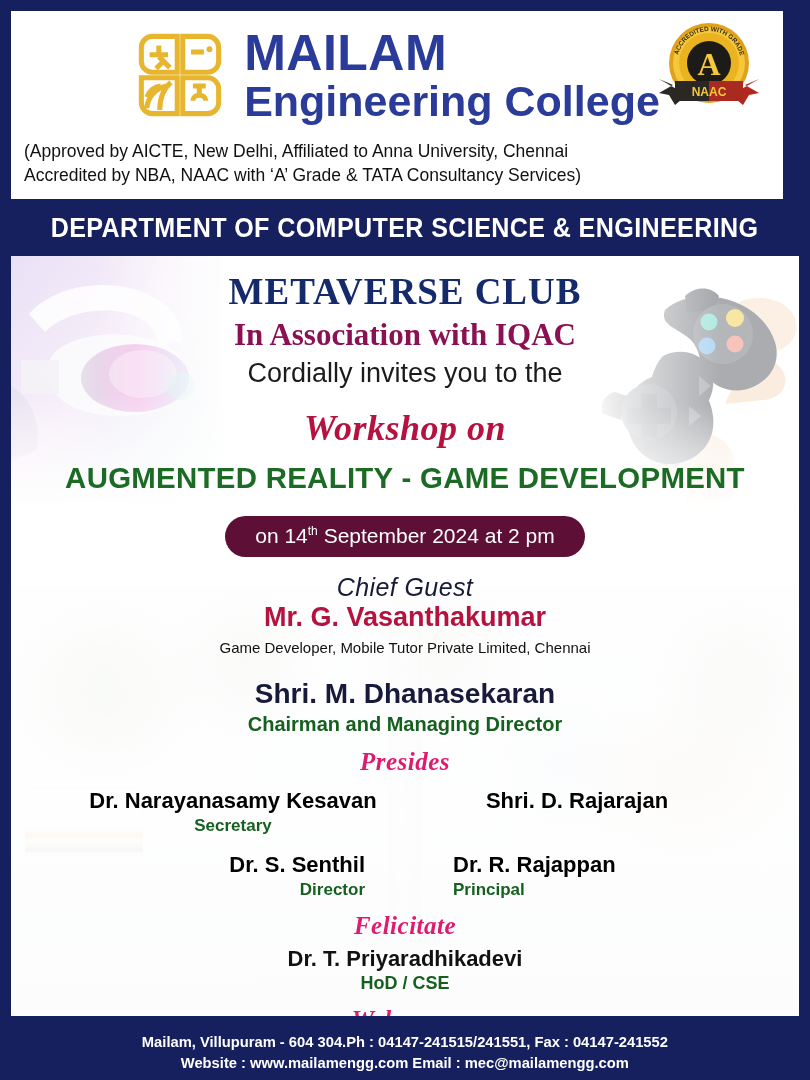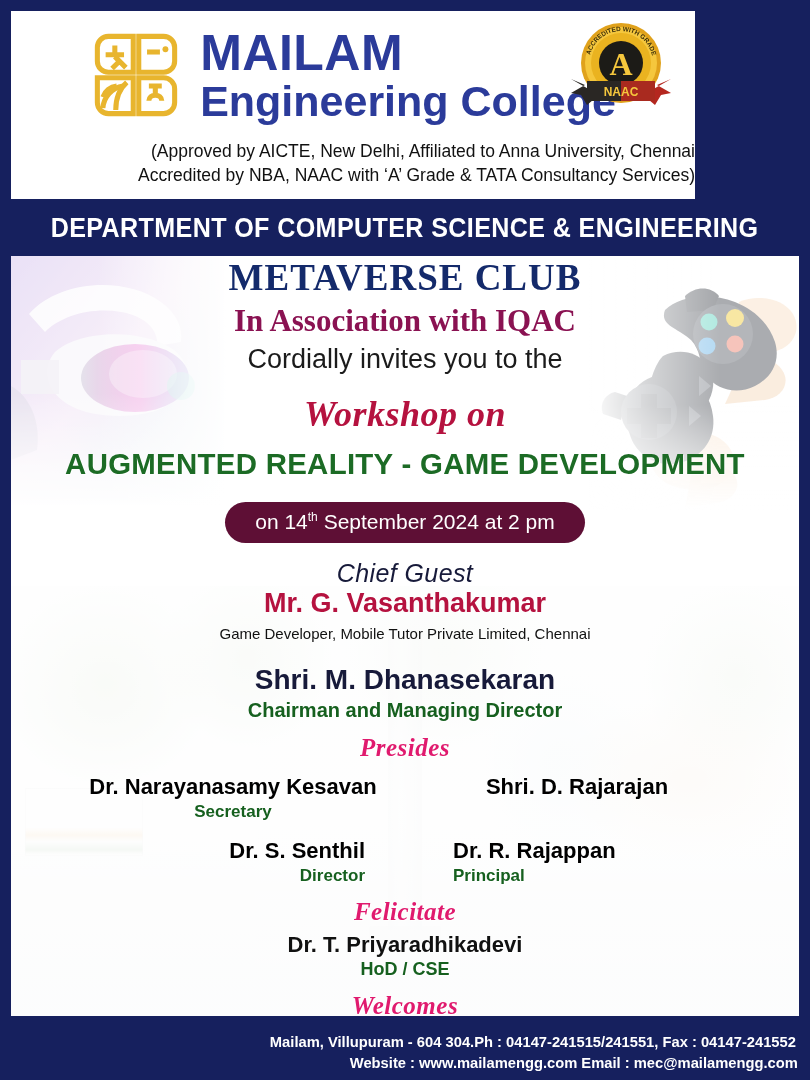--- a/index.html
+++ b/index.html
@@ -13,21 +13,21 @@
   .poster{
     position:relative;
     width:810px; height:1080px;
     background:#16205e;
     overflow:hidden;
   }
 
   
   .header{
     position:absolute; left:11px; top:11px;
-    width:684px; height:188px;
+    width:772px; height:188px;
     background:#ffffff;
     overflow:hidden;
   }
   .header-top{
     display:flex; align-items:center; justify-content:center;
     height:128px; position:relative;
   }
   .logo-mark{
     width:92px; height:92px; flex:none; margin-right:18px;
     position:relative;
@@ -42,24 +42,24 @@
   .college-name .l2{
     font-family:"Liberation Sans", sans-serif;
     font-weight:bold; font-size:43px; letter-spacing:0px;
     color:#2b3b9a; margin-top:2px;
   }
   .naac{
     position:absolute; right:18px; top:6px;
     width:112px; height:104px;
   }
   .header-sub{
-    text-align:right;
+    text-align:left;
     font-family:"Liberation Sans", sans-serif;
     font-size:17.5px; color:#111; line-height:1.38;
-    padding:0 0;
+    padding:0 13px;
   }
 
   
   .dept-bar{
     position:absolute; left:0; top:204px;
     width:810px; height:48px;
     background:#16205e;
     display:flex; align-items:center; justify-content:center;
   }
   .dept-bar span{
@@ -144,21 +144,21 @@
   }
   .pad-fade{
     position:absolute; inset:0;
     background:linear-gradient(to left, rgba(255,255,255,0) 38%, rgba(255,255,255,.5) 72%, #ffffff 100%),
                linear-gradient(to bottom, rgba(255,255,255,0) 58%, rgba(255,255,255,.7) 88%, #ffffff 100%);
   }
 
   
   .content{
     position:relative; z-index:5;
-    text-align:center; 
+    text-align:center; padding-top:14px;
   }
   .metaverse{
     font-family:"Liberation Serif", serif;
     font-weight:bold; font-size:37px; color:#142a6b;
     letter-spacing:1px;
   }
   .iqac{
     font-family:"Liberation Serif", serif;
     font-weight:bold; font-size:31px; color:#8a1252;
     margin-top:4px;
@@ -251,21 +251,21 @@
     font-family:"Liberation Sans", sans-serif;
     font-size:18px; color:#16601f; margin-top:1px; font-weight:bold;
     text-shadow:1px 1px 0 rgba(255,255,255,.95);
   }
 
   
   .footer{
     position:absolute; left:0; bottom:0; width:810px; height:56px;
     background:#16205e;
     display:flex; flex-direction:column;
-    align-items:flex-end; justify-content:center;
+    align-items:center; justify-content:center;
     gap:3px;
   }
   .footer div{
     color:#ffffff; font-size:15.5px; font-weight:bold;
     font-family:"Liberation Sans", sans-serif;
     transform:scaleX(0.95);
     white-space:nowrap;
   }
 </style>
 </head>

